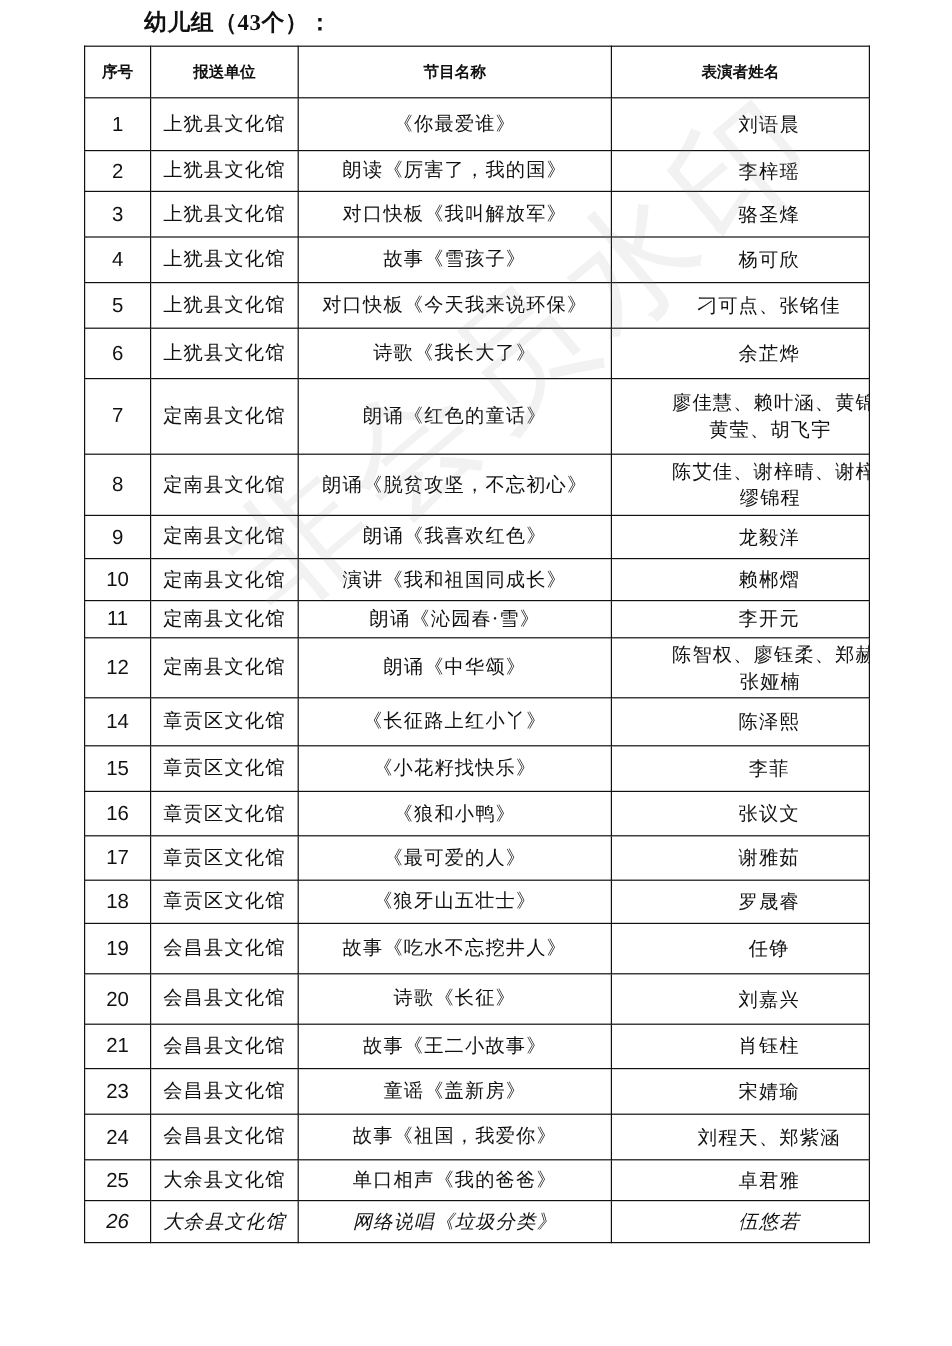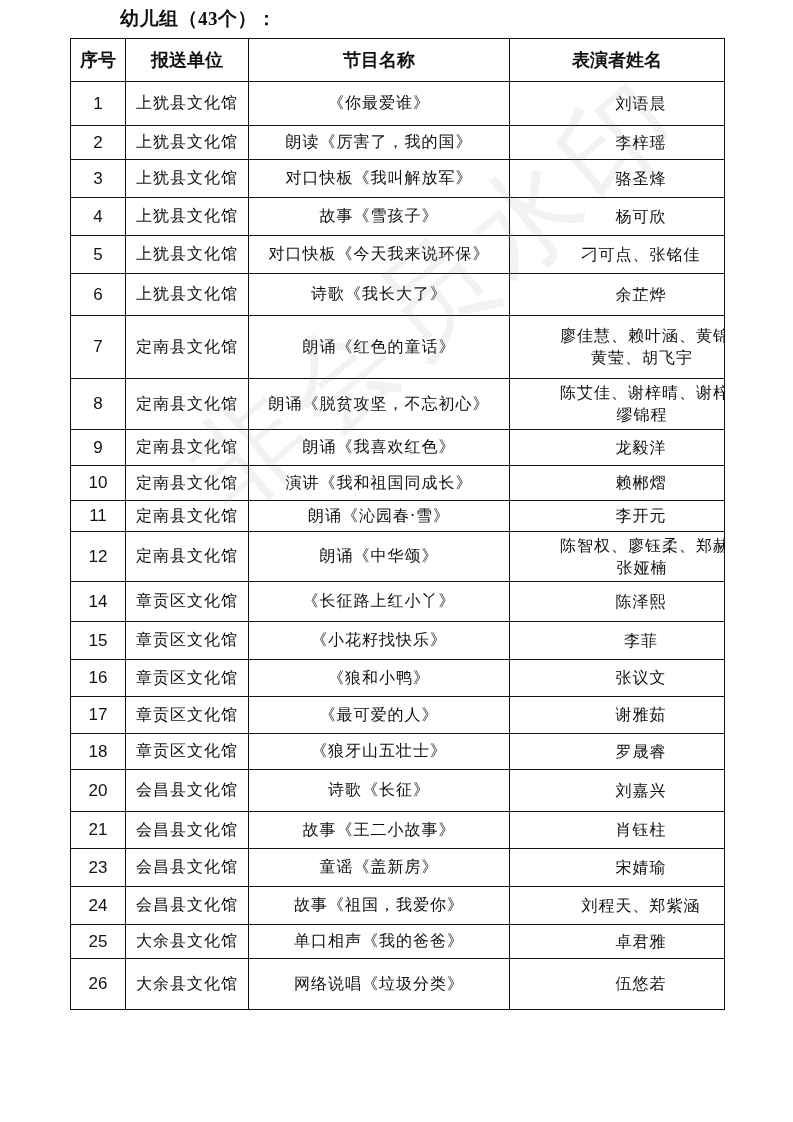--- a/index.html
+++ b/index.html
@@ -5,21 +5,21 @@
   html, body { margin: 0; padding: 0; background: #ffffff; }
   body { width: 793px; height: 1122px; position: relative; overflow: hidden;
          font-family: "DejaVu Serif", "Liberation Serif", serif; color: #111; }
   .title { position: absolute; left: 120px; top: 6px; font-size: 19px; font-weight: bold;
            font-family: "Liberation Serif", "DejaVu Serif", serif; letter-spacing: 0.5px; }
   table.roster { position: absolute; left: 70px; top: 38px; width: 654px;
                  border-collapse: collapse; table-layout: fixed; }
   table.roster td, table.roster th { border: 1.5px solid #111; text-align: center;
                  vertical-align: middle; padding: 0 2px; overflow: hidden; }
   table.roster th { font-family: "DejaVu Sans", "Liberation Sans", sans-serif; font-weight: bold;
-                 font-size: 18px; height: 42px; }
+                 font-size: 13px; height: 42px; }
   td.num { font-family: "Liberation Sans", "DejaVu Sans", sans-serif; font-size: 17px; }
   td.unit { font-size: 16px; text-align: left; padding-left: 5px; letter-spacing: 1px; }
   td.prog { font-size: 16px; letter-spacing: 1px; }
   td.perf { font-size: 16px; letter-spacing: 1px; line-height: 22px; }
   td.perf.multi { padding: 0 0 0 2px; }
   .perf-line { display: block; white-space: nowrap; margin-left: 48px; }
   .watermark { position: absolute; left: 160px; top: 430px; font-size: 110px;
                color: rgba(150,150,150,0.12); transform: rotate(-40deg);
                transform-origin: left top; white-space: nowrap; pointer-events: none;
                font-family: "DejaVu Sans", sans-serif; letter-spacing: 10px; }
@@ -178,20 +178,28 @@
       </tr>
       <tr style="height: 36px;">
         <td class="num">18</td>
         <td class="unit">章贡区文化馆</td>
         <td class="prog">《狼牙山五壮士》</td>
         <td class="perf">
           <span class="perf-line">罗晟睿</span>
         </td>
       </tr>
       <tr style="height: 42px;">
+        <td class="num">19</td>
+        <td class="unit">会昌县文化馆</td>
+        <td class="prog">故事《吃水不忘挖井人》</td>
+        <td class="perf">
+          <span class="perf-line">任铮</span>
+        </td>
+      </tr>
+      <tr style="height: 42px;">
         <td class="num">20</td>
         <td class="unit">会昌县文化馆</td>
         <td class="prog">诗歌《长征》</td>
         <td class="perf">
           <span class="perf-line">刘嘉兴</span>
         </td>
       </tr>
       <tr style="height: 37px;">
         <td class="num">21</td>
         <td class="unit">会昌县文化馆</td>
@@ -217,21 +225,21 @@
         </td>
       </tr>
       <tr style="height: 34px;">
         <td class="num">25</td>
         <td class="unit">大余县文化馆</td>
         <td class="prog">单口相声《我的爸爸》</td>
         <td class="perf">
           <span class="perf-line">卓君雅</span>
         </td>
       </tr>
-      <tr style="height: 51px;">
+      <tr style="height: 35px; font-style: italic;">
         <td class="num">26</td>
         <td class="unit">大余县文化馆</td>
         <td class="prog">网络说唱《垃圾分类》</td>
         <td class="perf">
           <span class="perf-line">伍悠若</span>
         </td>
       </tr>
     </tbody>
 </table>
 

